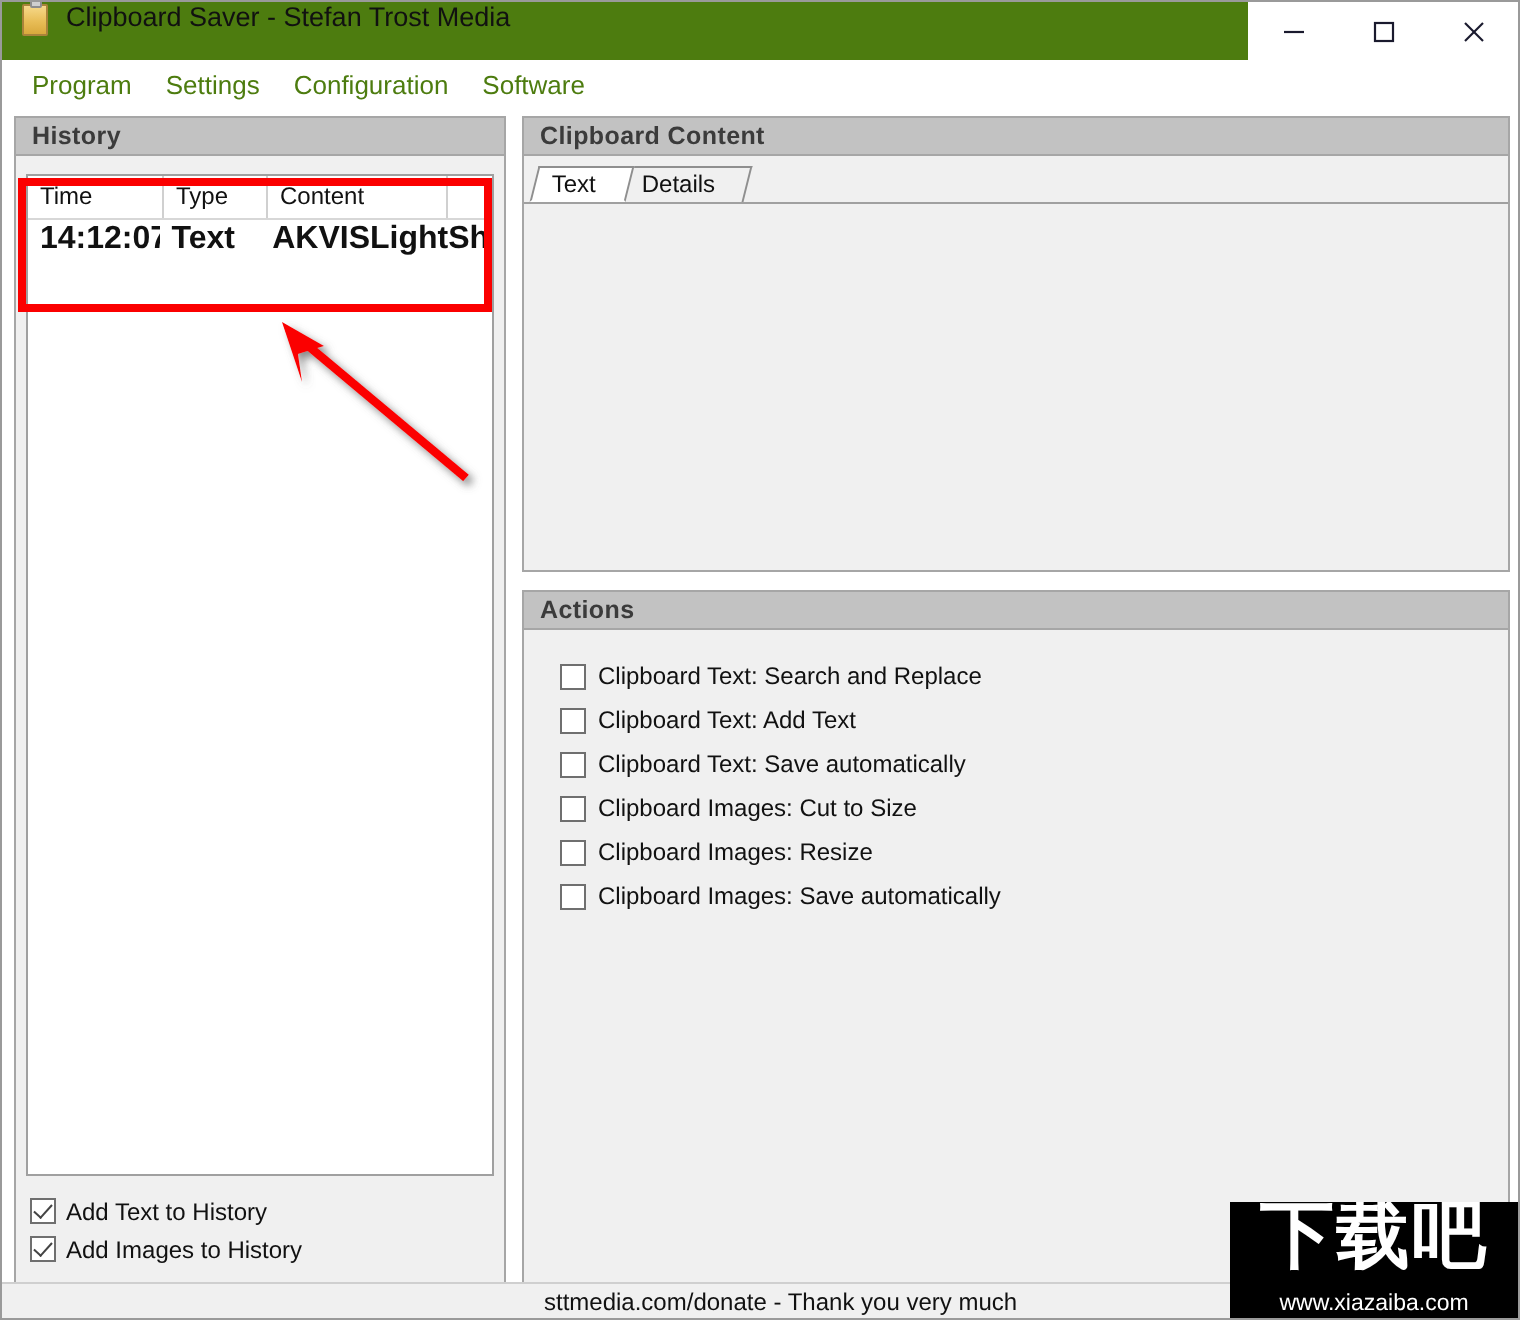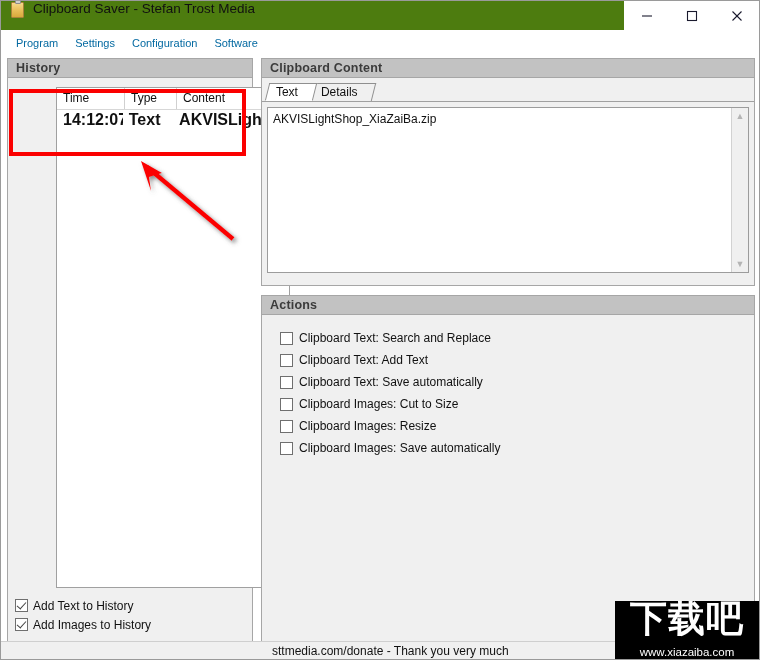--- a/index.html
+++ b/index.html
@@ -90,22 +90,22 @@
     left: 0; top: 29px;
     width: 758px;
     height: 25px;
     background: #ffffff;
     display: flex;
     align-items: center;
     padding-left: 7px;
     box-sizing: border-box;
   }
   .menu-item {
-    font-size: 11px;
-    color: #0369a1;
+    font-size: 13px;
+    color: #4d7c0f;
     padding: 2px 9px 2px 8px;
     white-space: nowrap;
   }
 
   
   .group {
     position: absolute;
     background: #ffffff;
     border: 1px solid #a6a6a6;
     box-sizing: border-box;
@@ -141,21 +141,20 @@
   }
   #history-list {
     position: absolute;
     left: 5px; top: 6px;
     width: 234px;
     height: 501px;
     background: #ffffff;
     border: 1px solid #a0a0a0;
     box-sizing: border-box;
     overflow: hidden;
-    margin-left: 43px;
   }
   .lv-header {
     display: flex;
     height: 21px;
     background: #ffffff;
     border-bottom: 1px solid #d7d7d7;
   }
   .lv-col {
     font-size: 12px;
     color: #111;
@@ -491,27 +490,20 @@
 
     <div class="tabstrip">
       <div class="tab active" id="tab-text">
         <span>Text</span>
       </div>
       <div class="tab" id="tab-details">
         <span>Details</span>
       </div>
     </div>
 
-    <div id="content-textarea">
-      <div id="content-text">AKVISLightShop_XiaZaiBa.zip</div>
-      <div class="vscroll">
-        <div class="arrow up">▲</div>
-        <div class="arrow down">▼</div>
-      </div>
-    </div>
   </div>
 
   <div class="group" id="actions-group">
     <div class="group-header">
       <span>Actions</span>
     </div>
     <div id="actions-body">
       <div class="action-line">
         <div class="chkbox"></div>
         <div class="action-label">Clipboard Text: Search and Replace</div>

